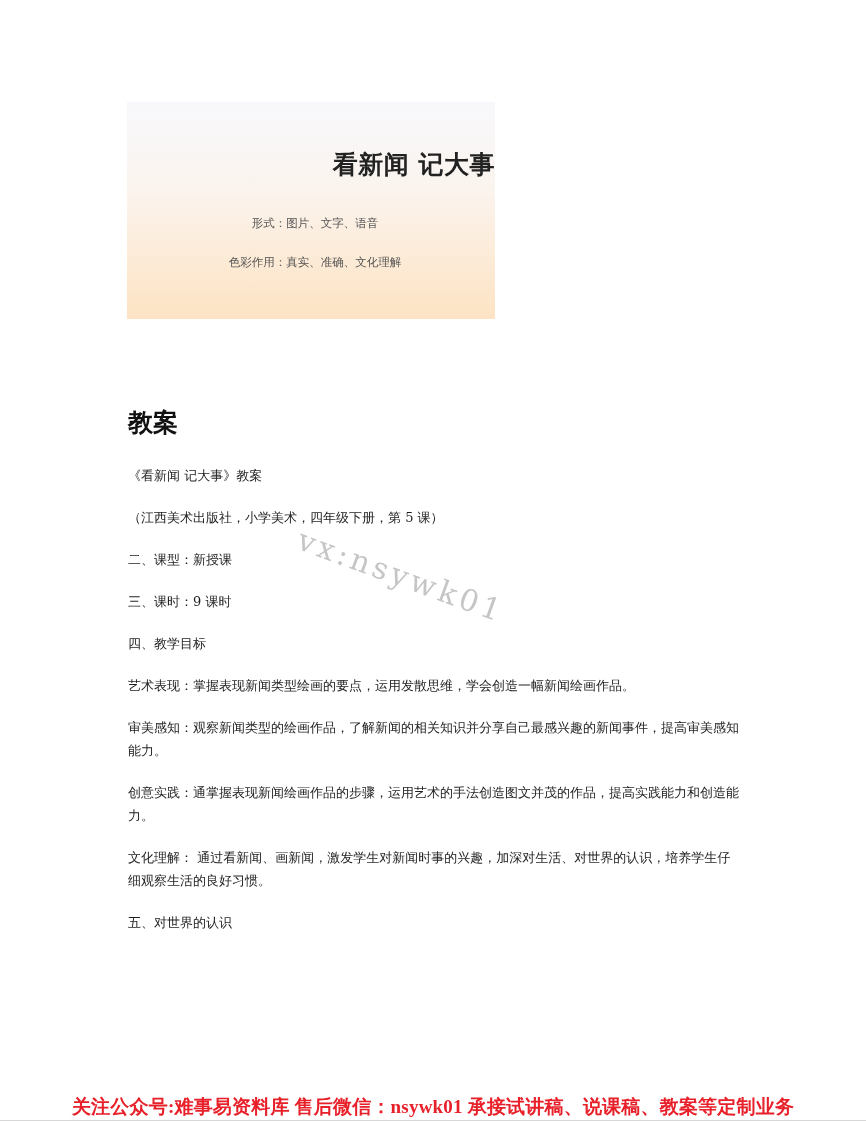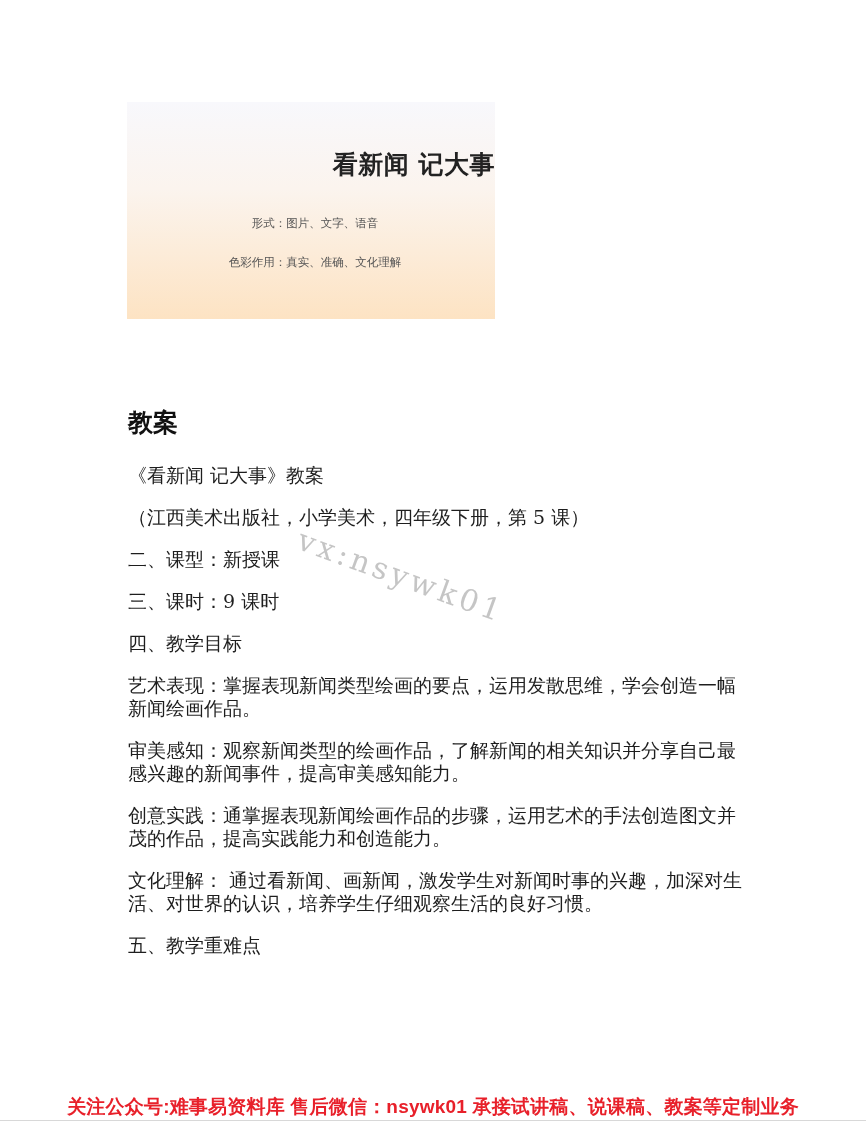--- a/index.html
+++ b/index.html
@@ -55,21 +55,21 @@
     font-family: "DejaVu Sans", "Liberation Sans", sans-serif;
     font-weight: bold;
     font-size: 25px;
     color: #111111;
   }
   .doc-body {
     position: absolute;
     left: 128px;
     top: 464px;
     width: 615px;
-    font-size: 19px;
+    font-size: 13px;
     line-height: 23px;
     color: #1e1e1e;
   }
   .doc-body p {
     margin: 0 0 19px 0;
   }
 
   .watermark {
     position: absolute;
     left: 305px;
@@ -84,21 +84,21 @@
     white-space: nowrap;
   }
 
   .footer-banner {
     position: absolute;
     left: 0;
     right: 0;
     top: 1094px;
     height: 26px;
     text-align: center;
-    font-family: Liberation Sans, sans-serif;
+    font-family: Liberation Serif, serif;
     font-weight: bold;
     font-size: 19px;
     color: #e8202a;
     white-space: nowrap;
     letter-spacing: 0.2px;
   }
   .footer-line {
     position: absolute;
     left: 0;
     right: 0;
@@ -121,19 +121,19 @@
 <div class="doc-body">
   <p>《看新闻 记大事》教案</p>
   <p>（江西美术出版社，小学美术，四年级下册，第 5 课）</p>
   <p>二、课型：新授课</p>
   <p>三、课时：9 课时</p>
   <p>四、教学目标</p>
   <p>艺术表现：掌握表现新闻类型绘画的要点，运用发散思维，学会创造一幅新闻绘画作品。</p>
   <p>审美感知：观察新闻类型的绘画作品，了解新闻的相关知识并分享自己最感兴趣的新闻事件，提高审美感知能力。</p>
   <p>创意实践：通掌握表现新闻绘画作品的步骤，运用艺术的手法创造图文并茂的作品，提高实践能力和创造能力。</p>
   <p>文化理解： 通过看新闻、画新闻，激发学生对新闻时事的兴趣，加深对生活、对世界的认识，培养学生仔细观察生活的良好习惯。</p>
-  <p>五、教学重难点</p>
+  <p>五、对世界的认识</p>
 </div>
 
 <div class="watermark">vx:nsywk01</div>
 
 <div class="footer-banner">关注公众号:难事易资料库  售后微信：nsywk01  承接试讲稿、说课稿、教案等定制业务</div>
 <div class="footer-line"></div>
 
 </body></html>

